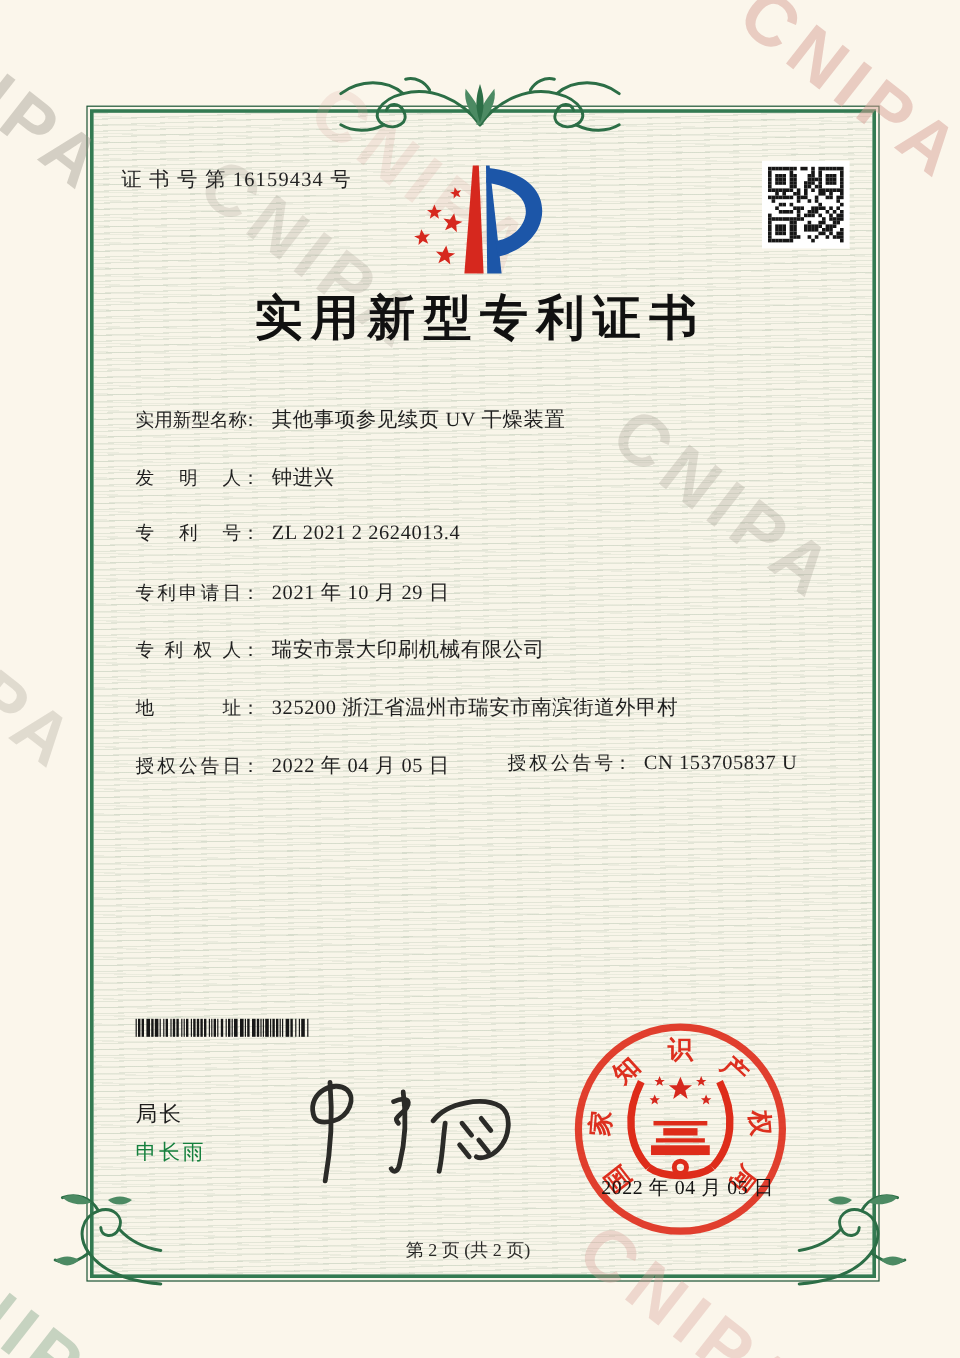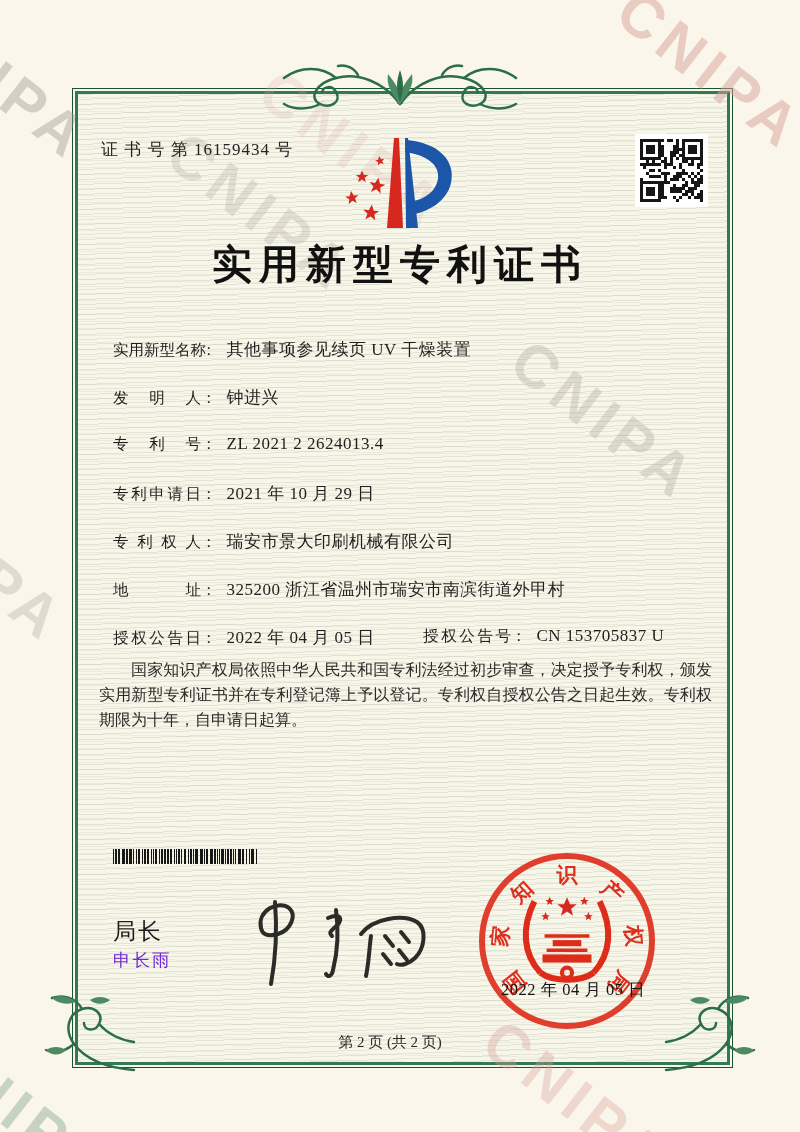--- a/index.html
+++ b/index.html
@@ -56,22 +56,22 @@
   .grant2{position:absolute;left:310px;top:0;}
   
   .body-text{
     position:absolute;left:99px;top:657px;width:613px;z-index:4;
     font-size:16px;line-height:25px;text-align:justify;color:#2a2a28;
   }
   .body-text p{margin:0;text-indent:2em;}
   
   .barcode{position:absolute;left:113px;top:849px;width:206px;height:15px;z-index:4;font-size:0;}
   .barcode span{display:inline-block;height:100%;background:#171717;vertical-align:top;}
-  .signer-role{position:absolute;left:113px;top:916px;z-index:4;font-size:23px;letter-spacing:2px;color:#1d1d1d;}
-  .signer-name{position:absolute;left:113px;top:948px;z-index:4;font-size:17.5px;letter-spacing:2px;color:#6d28d9;}
+  .signer-role{position:absolute;left:113px;top:916px;z-index:4;font-size:18px;letter-spacing:2px;color:#1d1d1d;}
+  .signer-name{position:absolute;left:113px;top:948px;z-index:4;font-size:17.5px;letter-spacing:2px;color:#15803d;}
   .sig{position:absolute;left:233px;top:898px;z-index:4;}
   .seal{position:absolute;left:479px;top:853px;width:176px;height:176px;z-index:5;}
   .seal-ring{position:absolute;inset:0;border:6px solid rgba(222,47,29,0.92);border-radius:50%;}
   .seal-chars span{
     position:absolute;font-size:21px;font-weight:bold;color:#dd2f1e;
     font-family:"Liberation Serif", serif;line-height:1;
   }
   .emblem{position:absolute;left:37px;top:29px;}
   .seal-date{position:absolute;left:501px;top:979px;z-index:6;font-size:16.5px;color:#141414;letter-spacing:0.5px;}
   .page-label{position:absolute;left:0;top:1033px;width:780px;z-index:4;text-align:center;font-size:15px;color:#2a2a28;}
@@ -661,21 +661,20 @@
           <span>授</span>
           <span>权</span>
           <span>公</span>
           <span>告</span>
           <span>号</span>
         </span><span class="colon">：</span><span class="fvalue">CN 153705837 U</span>
     </span>
   </div>
 
   <div class="body-text">
-    <p>国家知识产权局依照中华人民共和国专利法经过初步审查，决定授予专利权，颁发实用新型专利证书并在专利登记簿上予以登记。专利权自授权公告之日起生效。专利权期限为十年，自申请日起算。</p>
   </div>
 
   <div class="barcode"><span style="width:1px;margin-right:1px"></span><span style="width:2px;margin-right:1px"></span><span style="width:2px;margin-right:2px"></span><span style="width:3px;margin-right:1px"></span><span style="width:2px;margin-right:1px"></span><span style="width:3px;margin-right:1px"></span><span style="width:1px;margin-right:2px"></span><span style="width:1px;margin-right:1px"></span><span style="width:2px;margin-right:2px"></span><span style="width:1px;margin-right:1px"></span><span style="width:2px;margin-right:1px"></span><span style="width:2px;margin-right:2px"></span><span style="width:1px;margin-right:1px"></span><span style="width:1px;margin-right:1px"></span><span style="width:2px;margin-right:2px"></span><span style="width:1px;margin-right:1px"></span><span style="width:2px;margin-right:1px"></span><span style="width:2px;margin-right:1px"></span><span style="width:2px;margin-right:1px"></span><span style="width:2px;margin-right:2px"></span><span style="width:1px;margin-right:1px"></span><span style="width:1px;margin-right:1px"></span><span style="width:2px;margin-right:1px"></span><span style="width:1px;margin-right:2px"></span><span style="width:2px;margin-right:2px"></span><span style="width:1px;margin-right:1px"></span><span style="width:2px;margin-right:1px"></span><span style="width:1px;margin-right:1px"></span><span style="width:3px;margin-right:2px"></span><span style="width:3px;margin-right:1px"></span><span style="width:1px;margin-right:1px"></span><span style="width:2px;margin-right:2px"></span><span style="width:3px;margin-right:1px"></span><span style="width:2px;margin-right:1px"></span><span style="width:1px;margin-right:1px"></span><span style="width:1px;margin-right:1px"></span><span style="width:3px;margin-right:1px"></span><span style="width:1px;margin-right:1px"></span><span style="width:2px;margin-right:1px"></span><span style="width:2px;margin-right:1px"></span><span style="width:1px;margin-right:1px"></span><span style="width:1px;margin-right:2px"></span><span style="width:3px;margin-right:1px"></span><span style="width:2px;margin-right:2px"></span><span style="width:1px;margin-right:2px"></span><span style="width:1px;margin-right:1px"></span><span style="width:3px;margin-right:2px"></span><span style="width:1px;margin-right:2px"></span></div>
 
   <div class="signer-role">局长</div>
   <div class="signer-name">申长雨</div>
   <svg class="sig" width="205" height="90" viewBox="0 0 205 90">
     <g stroke="#2b2b28" stroke-width="4" fill="none" stroke-linecap="round" stroke-linejoin="round">
       <path d="M28,30 C24,12 46,2 56,10 C64,17 58,32 45,36 C34,39 29,36 28,30"></path>
       <path d="M42,4 C44,28 43,58 38,86"></path>

